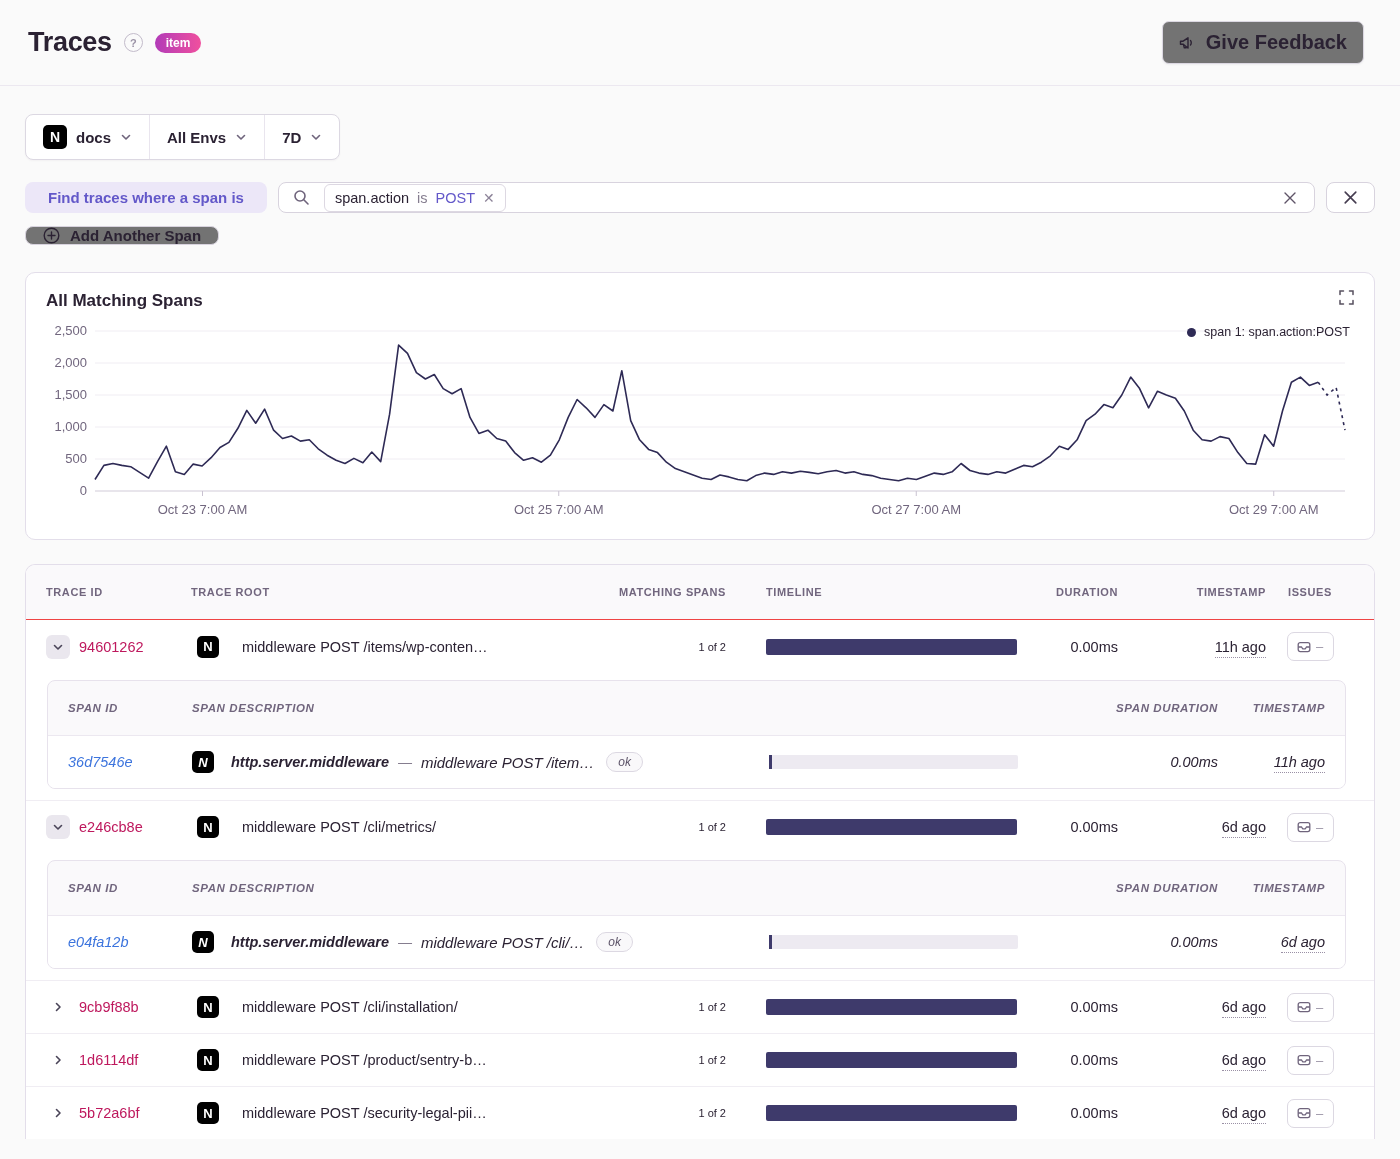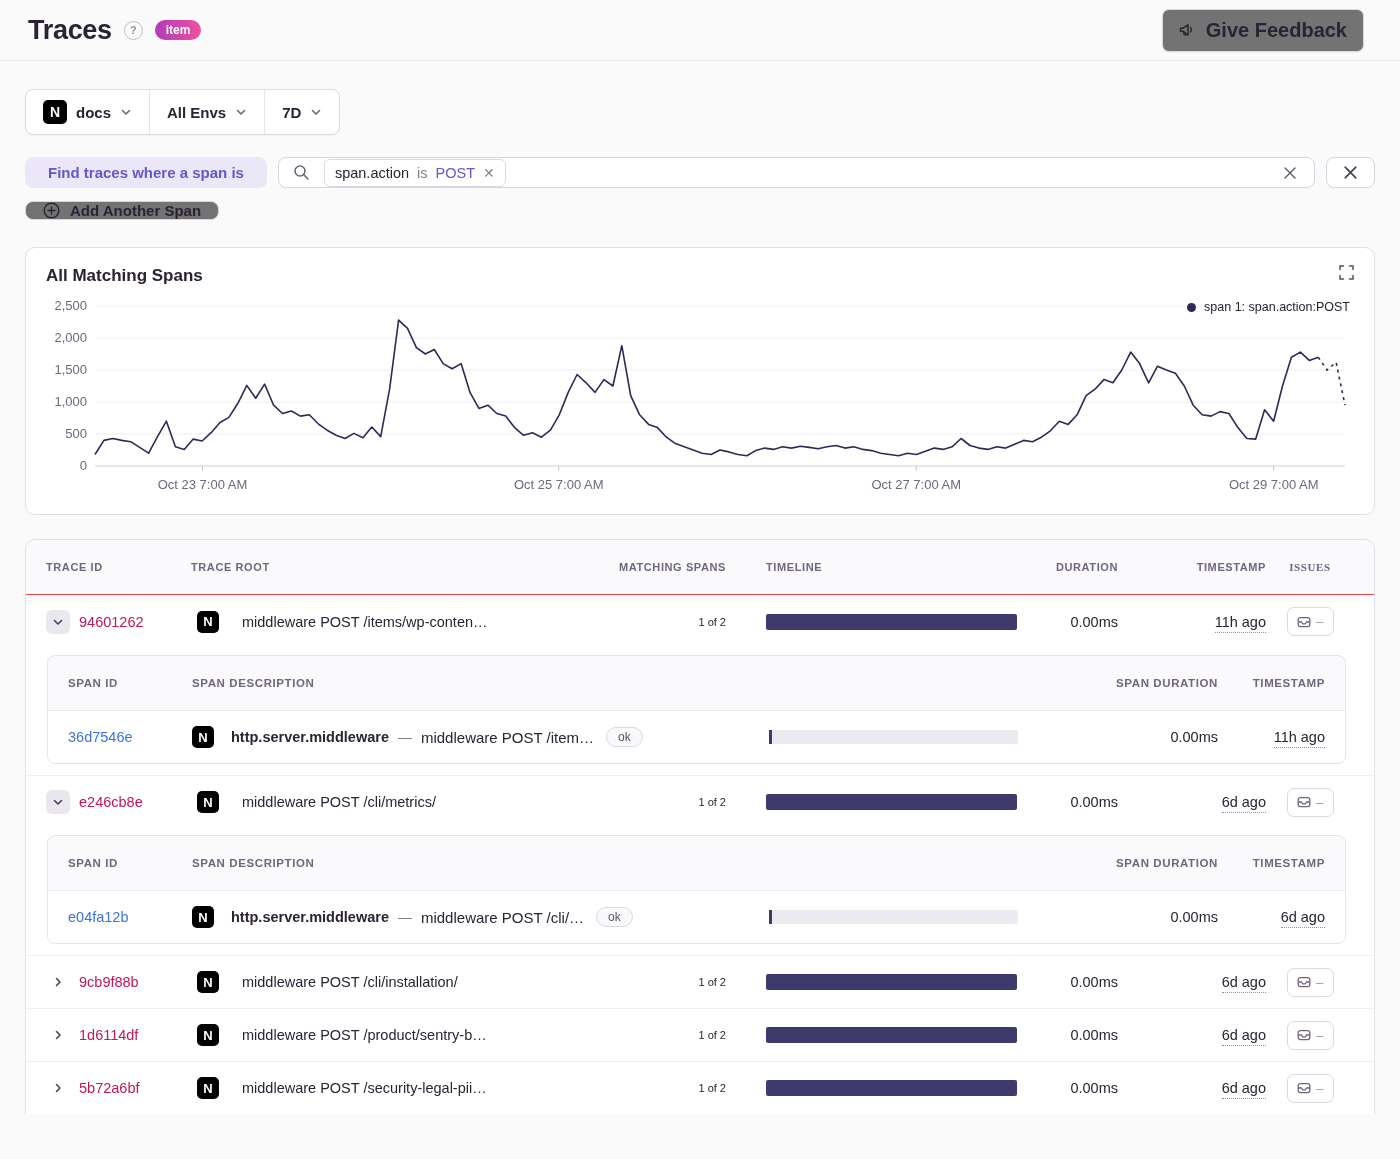--- a/index.html
+++ b/index.html
@@ -3,21 +3,21 @@
 <meta charset="utf-8">
 <style>
   * { box-sizing: border-box; }
   body {
     margin: 0; width: 1400px; height: 1159px; overflow: hidden;
     background: #fafafa; color: #2b2233;
     font-family: "Liberation Sans", sans-serif; font-size: 14px;
   }
   
   .page-header {
-    height: 61px; background: #fafafa; border-bottom: 1px solid #ece8f0;
+    height: 86px; background: #fafafa; border-bottom: 1px solid #ece8f0;
     display: flex; align-items: center; justify-content: space-between;
     padding: 0 36px 0 28px;
   }
   .title-wrap { display: flex; align-items: center; gap: 12px; }
   .page-title { margin: 0; font-size: 27px; font-weight: 700; letter-spacing: -.3px; }
   .help-circle {
     width: 19px; height: 19px; border: 1.5px solid #c3bccb; border-radius: 50%;
     color: #9b93a6; font-size: 11px; font-weight: 700;
     display: inline-flex; align-items: center; justify-content: center; cursor: pointer;
   }
@@ -118,36 +118,36 @@
   .tid { color: #be185d; font-size: 14.5px; margin-left: 9px; text-decoration: none; cursor: pointer; }
   .root-cell { display: flex; align-items: center; overflow: hidden; white-space: nowrap; }
   .root-cell .nlogo { margin-left: 6px; }
   .root-text { margin-left: 23px; font-size: 14.5px; overflow: hidden; text-overflow: ellipsis; }
   .matching { text-align: right; font-size: 11px; }
   .timeline-cell { width: 251px; }
   .tbar { height: 16px; width: 100%; background: #3e3a6b; border-radius: 2px; }
   .dur-cell { text-align: right; font-size: 14.5px; }
   .ts-cell { text-align: right; font-size: 14.5px; }
   .ts-cell span { border-bottom: 1px dotted #9a90a5; padding-bottom: 2px; cursor: pointer; }
-  .right { text-align: right; } .center { text-align: center; font-family: Liberation Serif, serif; }
+  .right { text-align: right; } .center { text-align: center; }
   .issues-cell { display: flex; justify-content: center; }
   .issue-btn {
     width: 47px; height: 29px; border: 1px solid #dcd8e2; border-radius: 7px;
     background: #fff; display: inline-flex; align-items: center; justify-content: center;
     gap: 5px; cursor: pointer; color: #6f647c;
   }
   .issue-dash { color: #9a93a5; font-size: 13px; }
   
   .span-panel {
     margin: 7px 28px 11px 21px; border: 1px solid #e7e2ec; border-radius: 8px;
     background: #faf9fb; overflow: hidden;
   }
   .sgrid {
     display: grid; grid-template-columns: 124px minmax(0,1fr) 249px 200px 107px;
-    align-items: center; padding: 0 20px;
+    align-items: center; padding: 0 20px; font-style: italic;
   }
   .sphead { height: 54px; font-size: 11.5px; font-weight: 700; letter-spacing: .6px; color: #71667e; }
   .sprow { height: 53px; background: #fff; border-top: 1px solid #ece8f0; }
   .spid { color: #3c74dd; font-size: 14.5px; text-decoration: none; cursor: pointer; }
   .spdesc { display: flex; align-items: center; overflow: hidden; white-space: nowrap; }
   .spdesc .nlogo { margin-right: 17px; }
   .sp-op { font-weight: 700; font-size: 14.5px; }
   .sp-sep { color: #857d8f; margin: 0 9px; }
   .sp-text { font-size: 15px; overflow: hidden; text-overflow: ellipsis; }
   .ok-pill {

